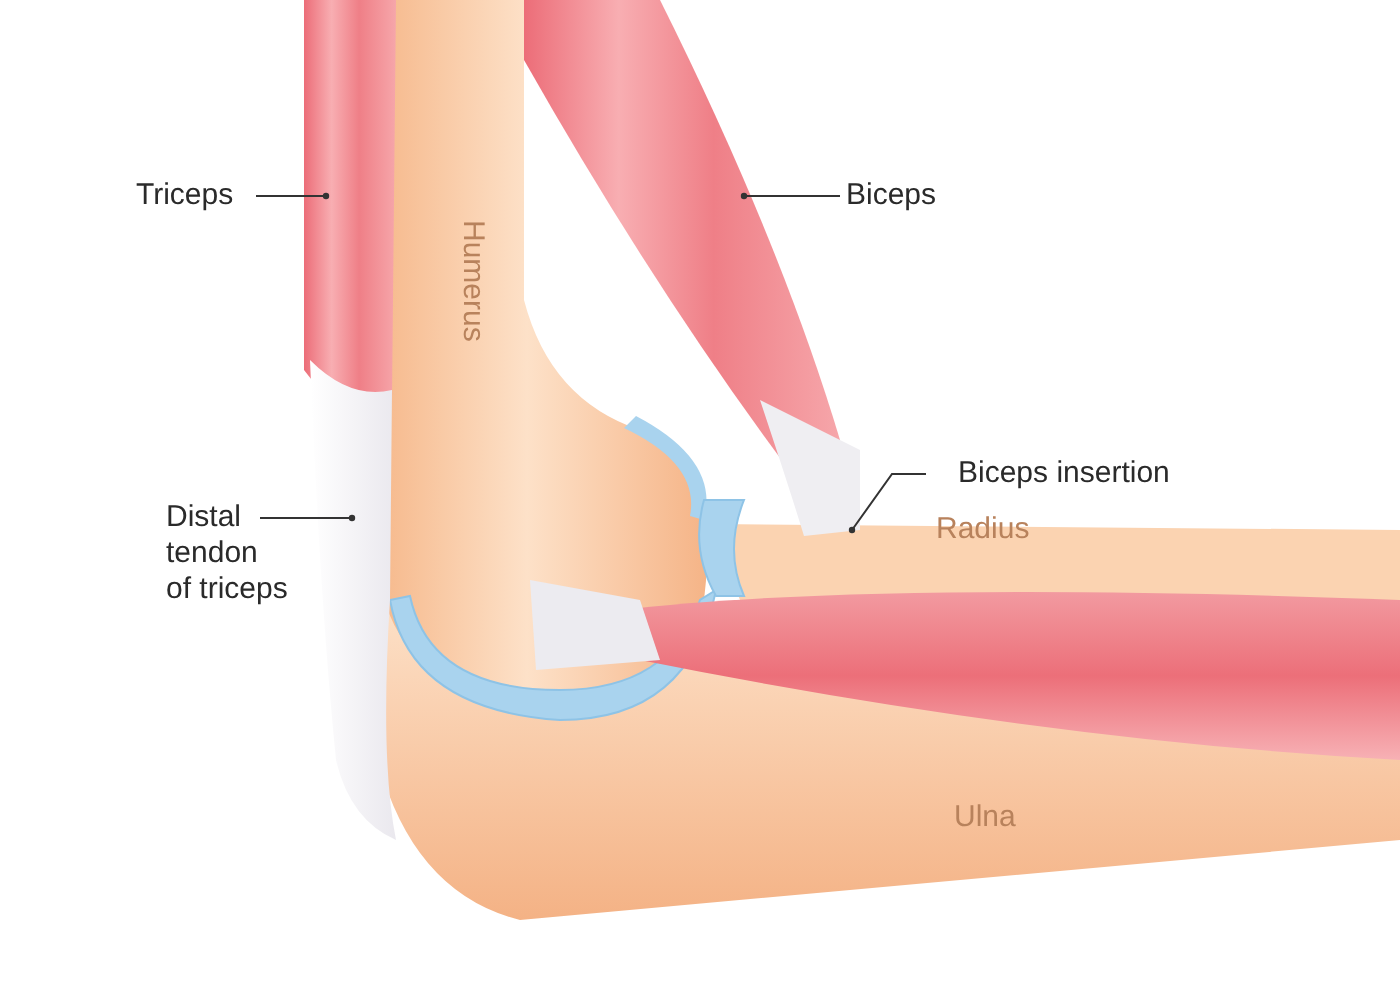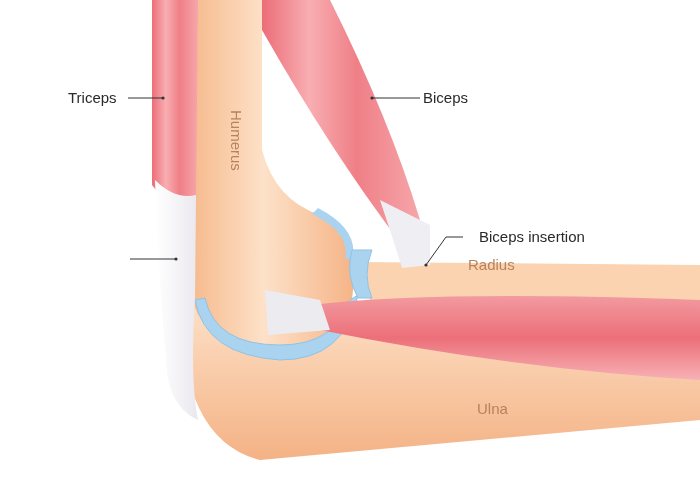--- a/index.html
+++ b/index.html
@@ -69,18 +69,21 @@
     <line x1="373" y1="98" x2="420" y2="98" stroke="#333" stroke-width="1"></line>
     <circle cx="372" cy="98" r="1.6" fill="#333"></circle>
     <line x1="130" y1="259" x2="175" y2="259" stroke="#333" stroke-width="1"></line>
     <circle cx="176" cy="259" r="1.6" fill="#333"></circle>
     <polyline points="426,265 446,237 463,237" fill="none" stroke="#333" stroke-width="1"></polyline>
     <circle cx="426" cy="265" r="1.6" fill="#333"></circle>
   </svg>
 
   <div class="lbl" style="left:68px; top:89px;">Triceps</div>
   <div class="lbl" style="left:423px; top:89px;">Biceps</div>
+  <div class="lbl" style="left:83px; top:250px;">Distal
+tendon
+of triceps</div>
   <div class="lbl" style="left:466px; top:228px;margin-left:13px;">Biceps insertion</div>
 
   <div class="bone-lbl vert" style="left:245px; top:110px;">Humerus</div>
   <div class="bone-lbl" style="left:468px; top:256px;">Radius</div>
   <div class="bone-lbl" style="left:477px; top:400px;">Ulna</div>
 </div>
 
 </body></html>

